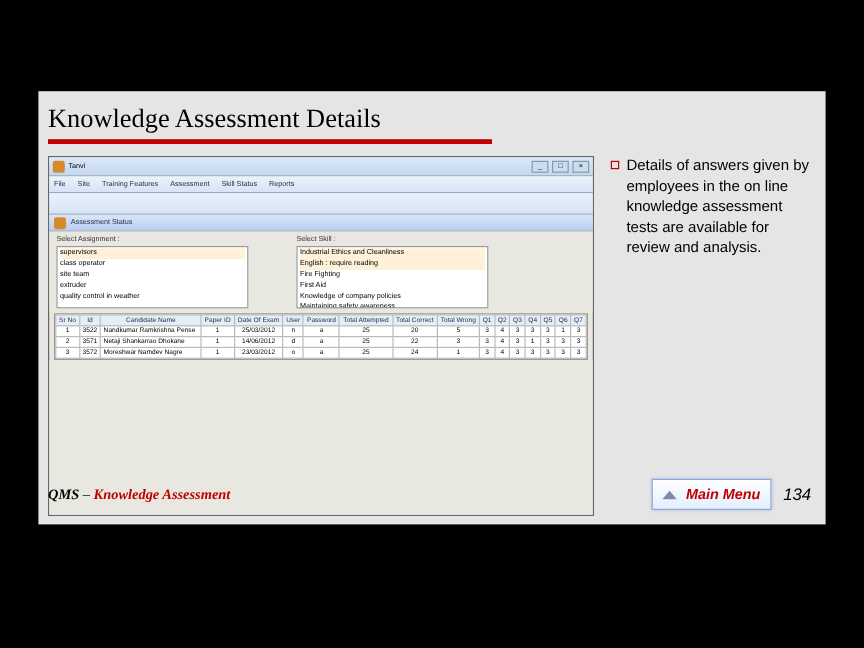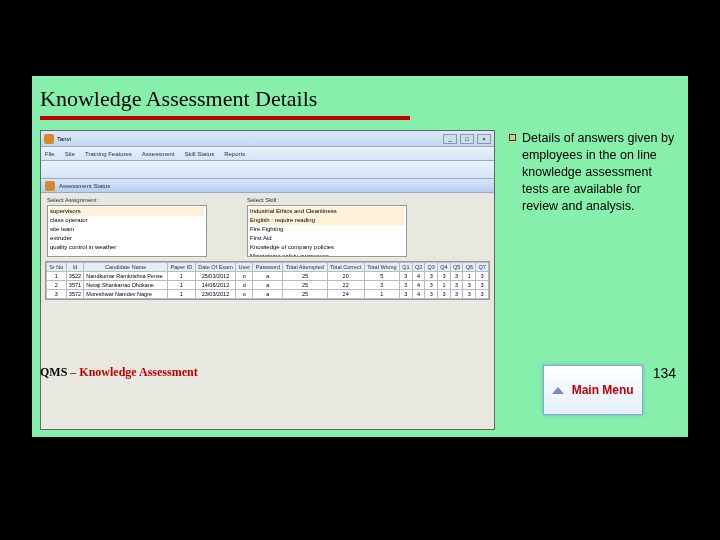--- a/index.html
+++ b/index.html
@@ -1,21 +1,21 @@
 <!DOCTYPE html>
 <html><head>
 <meta charset="utf-8">
 <style>
   * { box-sizing: border-box; margin: 0; padding: 0; }
   html, body { width: 720px; height: 540px; background: #000; font-family: Verdana, Arial, sans-serif; }
   .slide {
     position: absolute;
     left: 32px; top: 76px;
     width: 656px; height: 361px;
-    background: #86efac;
+    background: #e5e5e5;
   }
   .title {
     font-family: "Times New Roman", serif;
     font-size: 22px;
     padding: 10px 8px 4px 8px;
     color: #000;
   }
   .title-rule {
     height: 4px;
     background: #c00000;
@@ -112,35 +112,36 @@
     gap: 6px;
   }
   .desc-col .sq {
     width: 7px; height: 7px;
     border: 1px solid #c00000;
     margin-top: 4px;
     flex-shrink: 0;
   }
   .footer {
     position: absolute;
-    bottom: 22px;
+    bottom: 12px;
     left: 8px; right: 12px;
     display: flex;
-    align-items: flex-start;
+    align-items: center;
     font-size: 12px;
+    font-style: italic;
   }
   .footer .qms { font-family: "Comic Sans MS", cursive; color: #000; }
   .footer .qms b { color: #000; font-weight: bold; }
   .footer .ka { color: #c00000; font-weight: bold; }
   .footer .spacer { flex: 1; }
   .main-menu-btn {
     display: flex; align-items: center; gap: 8px;
     border: 1px solid #88a8e0;
     background: linear-gradient(#fff, #e4eefc);
-    padding: 17px 8px;
+    padding: 5px 8px;
     color: #c00000;
     font-weight: bold;
     font-size: 12px;
     box-shadow: 0 0 3px rgba(80,120,200,0.5);
   }
   .main-menu-btn .home {
     width: 0; height: 0;
     border-left: 6px solid transparent;
     border-right: 6px solid transparent;
     border-bottom: 7px solid #7a8aa8;

